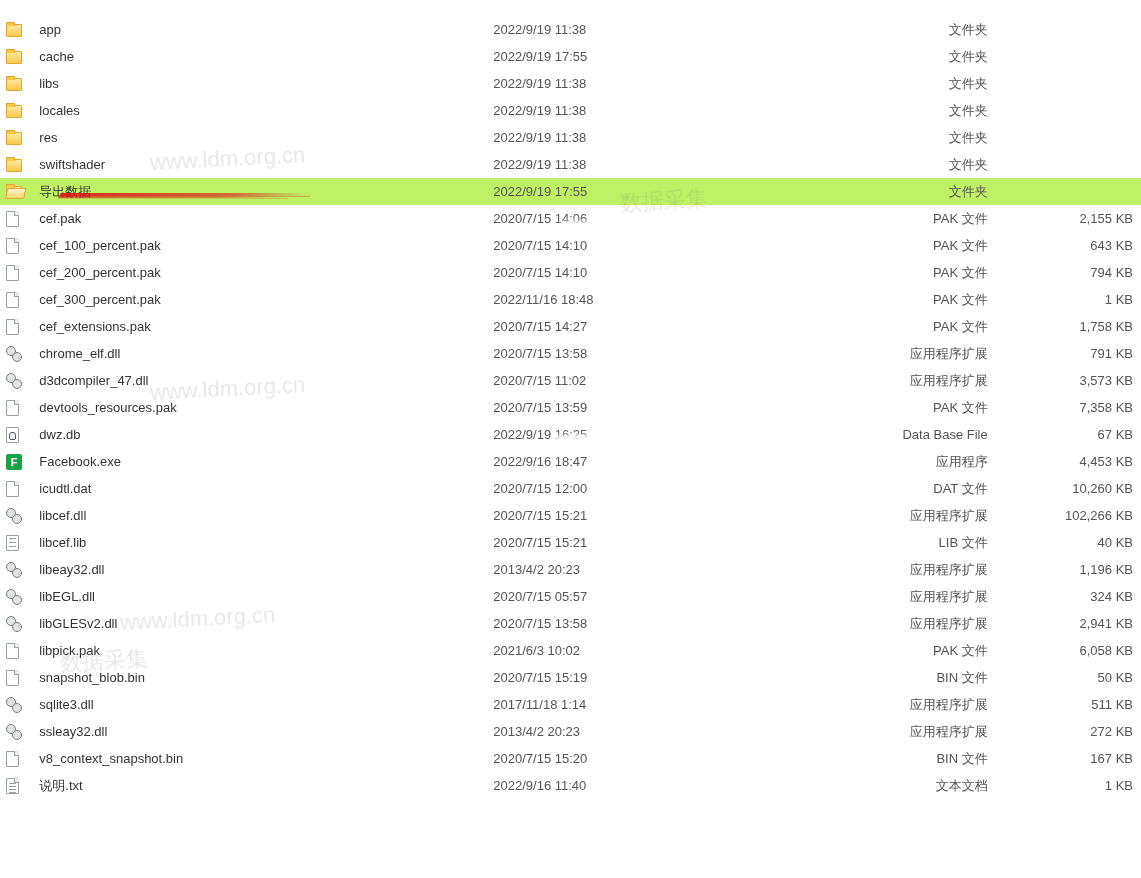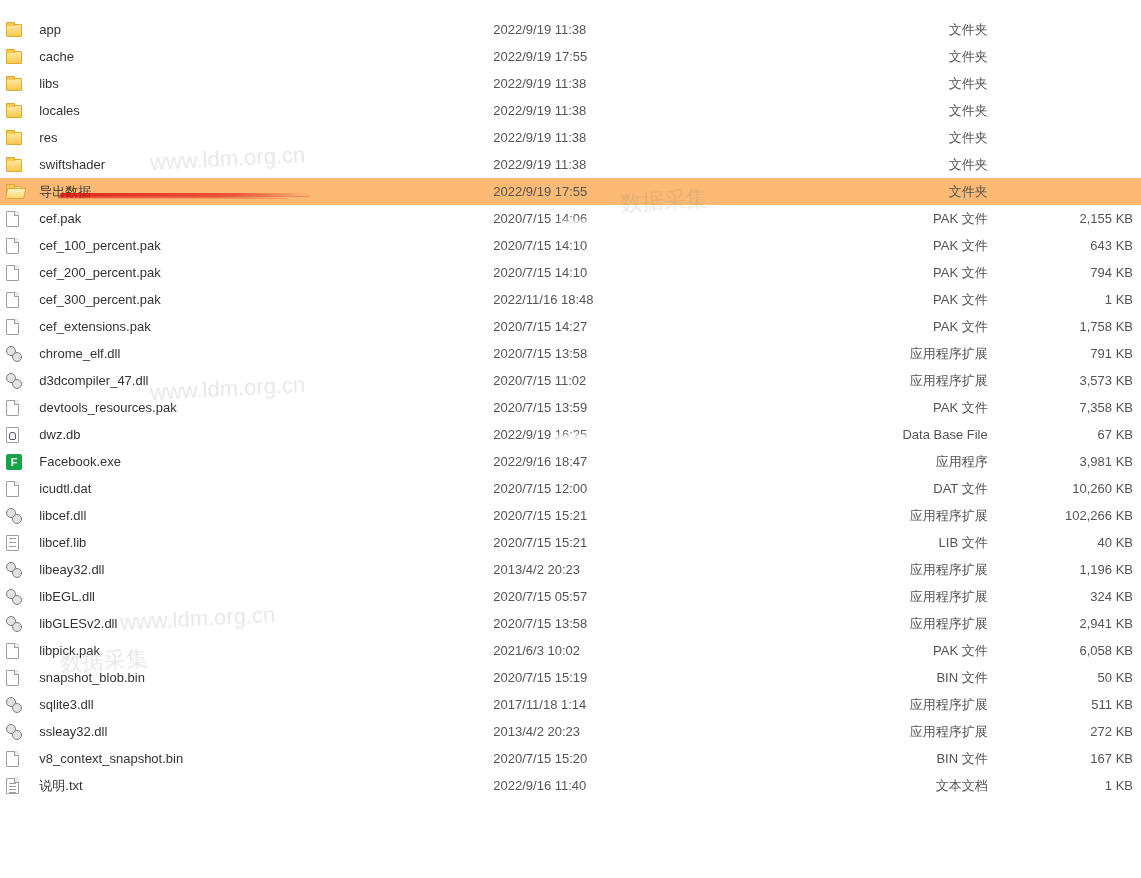--- a/index.html
+++ b/index.html
@@ -14,21 +14,21 @@
   .file-list {
     display: table;
     width: 100%;
     border-collapse: collapse;
   }
   .file-row {
     display: table-row;
     height: 27px;
   }
   .file-row.selected {
-    background: #fdba74;
+    background: #bef264;
   }
   .cell {
     display: table-cell;
     vertical-align: middle;
     padding: 2px 8px 2px 0;
     white-space: nowrap;
     overflow: hidden;
   }
   .cell-icon { width: 26px; padding-left: 6px; padding-right: 2px; }
   .cell-name { width: 300px; }
@@ -302,21 +302,21 @@
         <div class="cell cell-name">dwz.db</div>
         <div class="cell cell-date">2022/9/19 16:25</div>
         <div class="cell cell-type">Data Base File</div>
         <div class="cell cell-size">67 KB</div>
       </div>
       <div class="file-row">
         <div class="cell cell-icon"><span class="icon icon-exe-f"></span></div>
         <div class="cell cell-name">Facebook.exe</div>
         <div class="cell cell-date">2022/9/16 18:47</div>
         <div class="cell cell-type">应用程序</div>
-        <div class="cell cell-size">3,981 KB</div>
+        <div class="cell cell-size">4,453 KB</div>
       </div>
       <div class="file-row">
         <div class="cell cell-icon"><span class="icon icon-dat"></span></div>
         <div class="cell cell-name">icudtl.dat</div>
         <div class="cell cell-date">2020/7/15 12:00</div>
         <div class="cell cell-type">DAT 文件</div>
         <div class="cell cell-size">10,260 KB</div>
       </div>
       <div class="file-row">
         <div class="cell cell-icon"><span class="icon icon-dll"><span class="gear g1"></span><span class="gear g2"></span></span></div>

